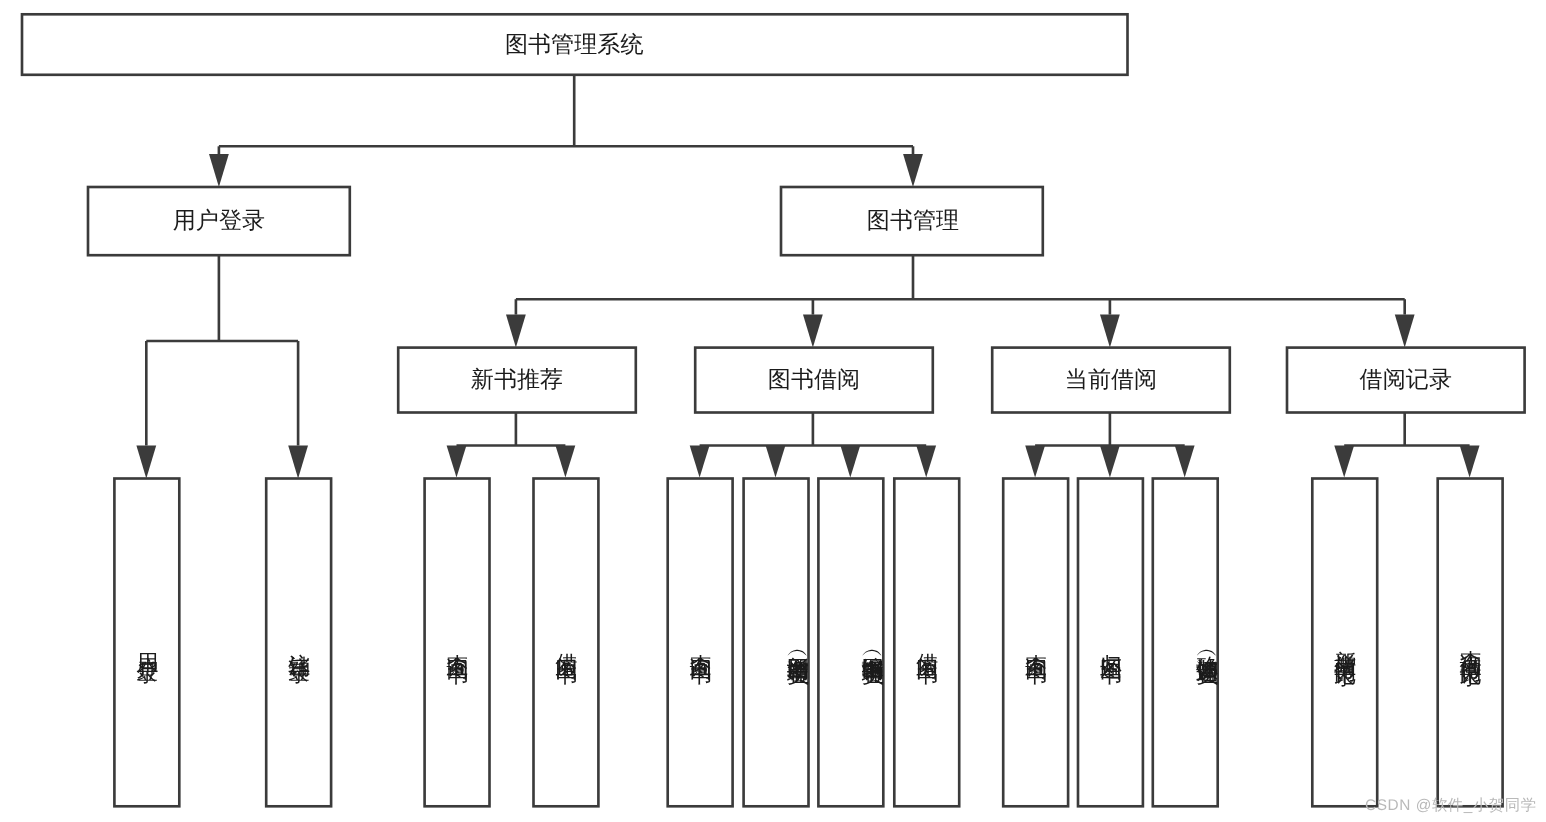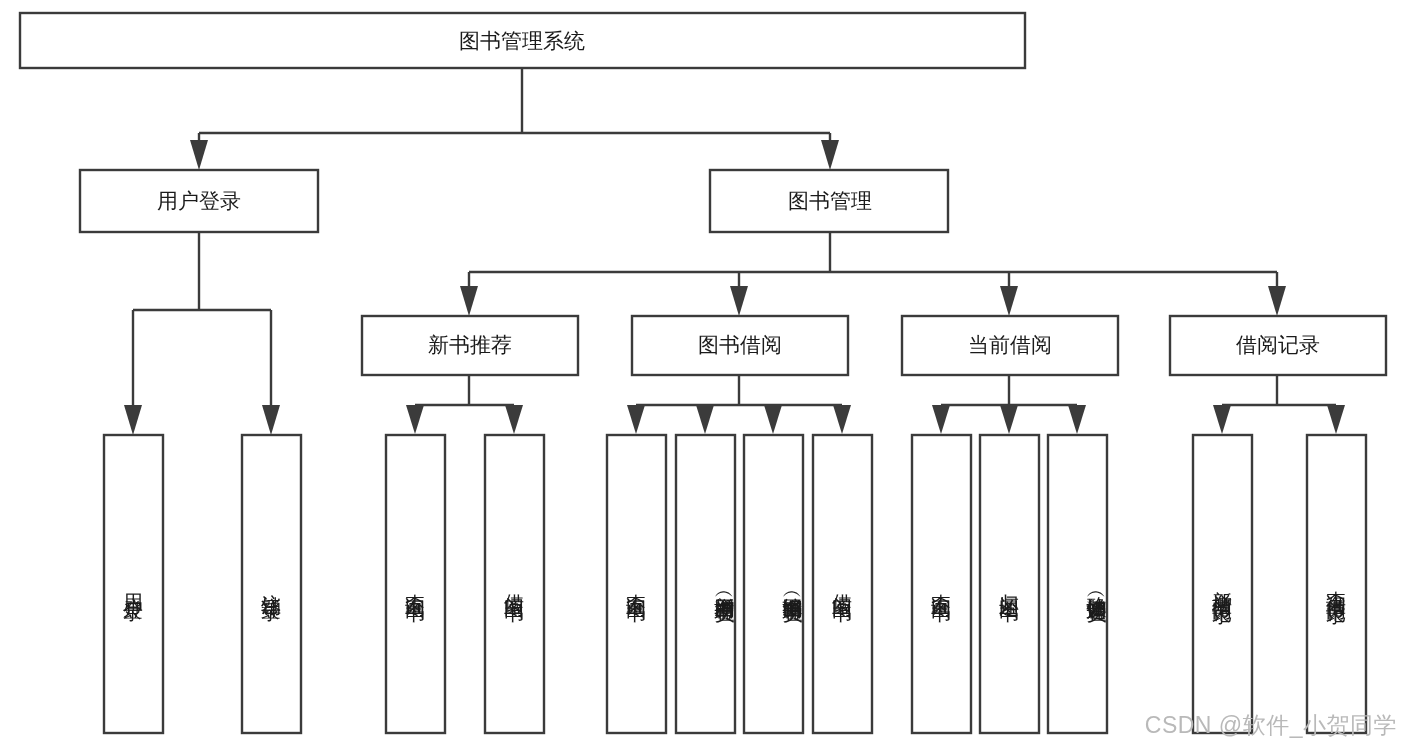--- a/index.html
+++ b/index.html
@@ -61,21 +61,21 @@
     align-items: center;
     justify-content: center;
     white-space: nowrap;
     pointer-events: none;
   }
   .watermark {
     position: absolute;
     right: 8px;
     bottom: 6px;
     font-family: "Liberation Sans", "DejaVu Sans", sans-serif;
-    font-size: 23px;
+    font-size: 14px;
     color: #b9b9b9;
     letter-spacing: 0.5px;
     white-space: nowrap;
   }
 </style>
 </head>
 <body>
 
 <div id="diagram-root">
 

